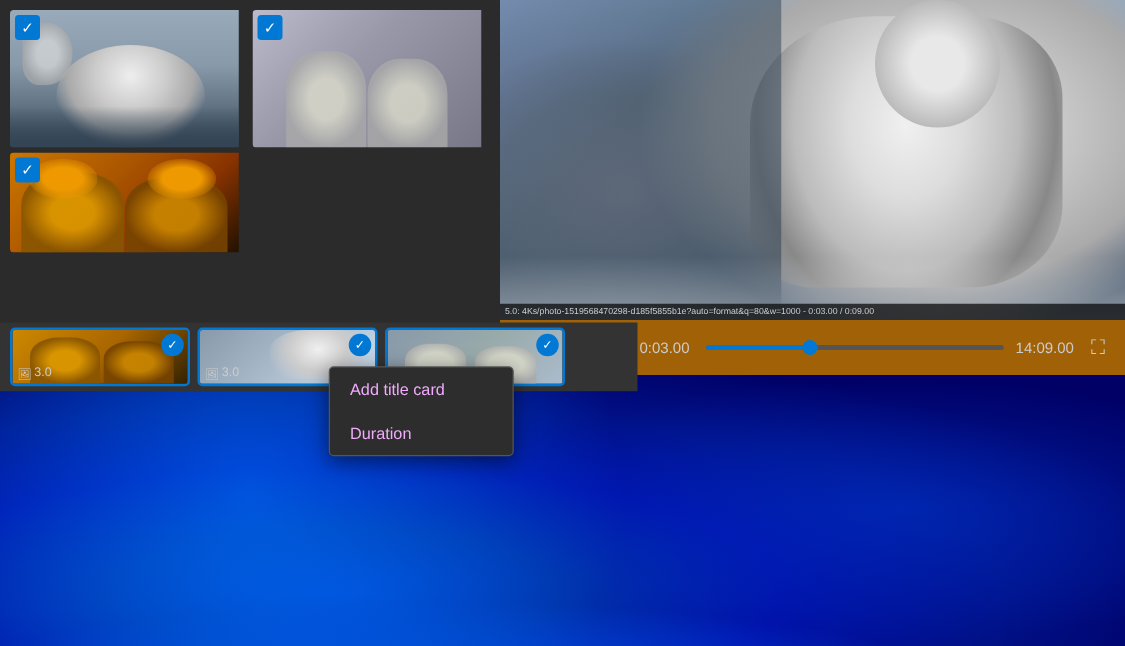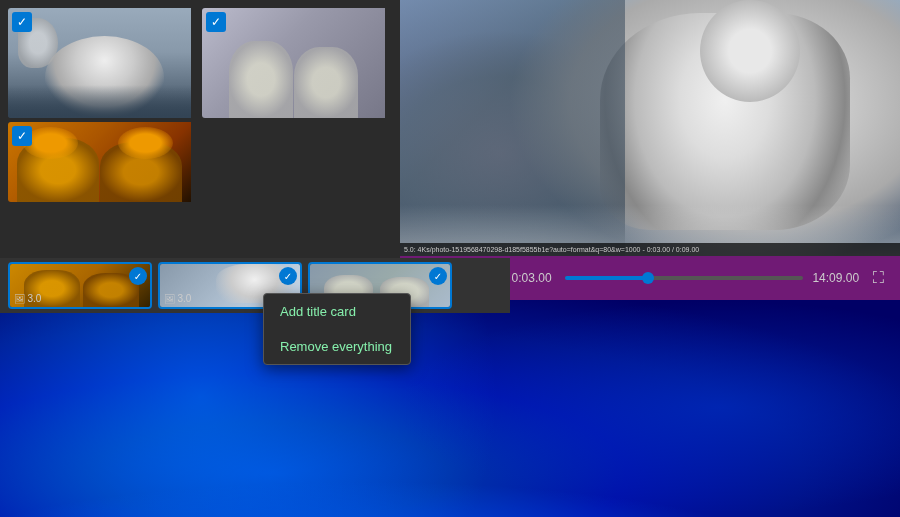--- a/index.html
+++ b/index.html
@@ -120,21 +120,21 @@
       right: 0;
       background: rgba(0,0,0,0.7);
       color: #ccc;
       font-size: 7px;
       padding: 2px 4px;
       line-height: 1.3;
     }
 
     .video-controls {
       height: 44px;
-      background: #701a75;
+      background: #a16207;
       display: flex;
       align-items: center;
       padding: 0 12px;
       gap: 8px;
     }
 
     .ctrl-btn {
       background: none;
       border: none;
       color: #cccccc;
@@ -261,21 +261,21 @@
       background: #2d2d2d;
       border: 1px solid #555;
       border-radius: 4px;
       box-shadow: 0 4px 16px rgba(0,0,0,0.5);
       z-index: 100;
       overflow: hidden;
     }
 
     .context-menu-item {
       padding: 10px 16px;
-      color: #86efac;
+      color: #f0abfc;
       font-size: 13px;
       cursor: pointer;
       white-space: nowrap;
     }
 
     
     .wolf-thumb-canvas {
       width: 183px;
       height: 110px;
       position: relative;
@@ -409,14 +409,14 @@
     <div class="tl-info">
       <span class="tl-icon">🖼</span>
       <span>3.0</span>
     </div>
   </div>
 
 </div>
 
 <div class="context-menu">
   <div class="context-menu-item">Add title card</div>
-  <div class="context-menu-item">Remove everything</div>
+  <div class="context-menu-item">Duration</div>
 </div>
 
 </body></html>

